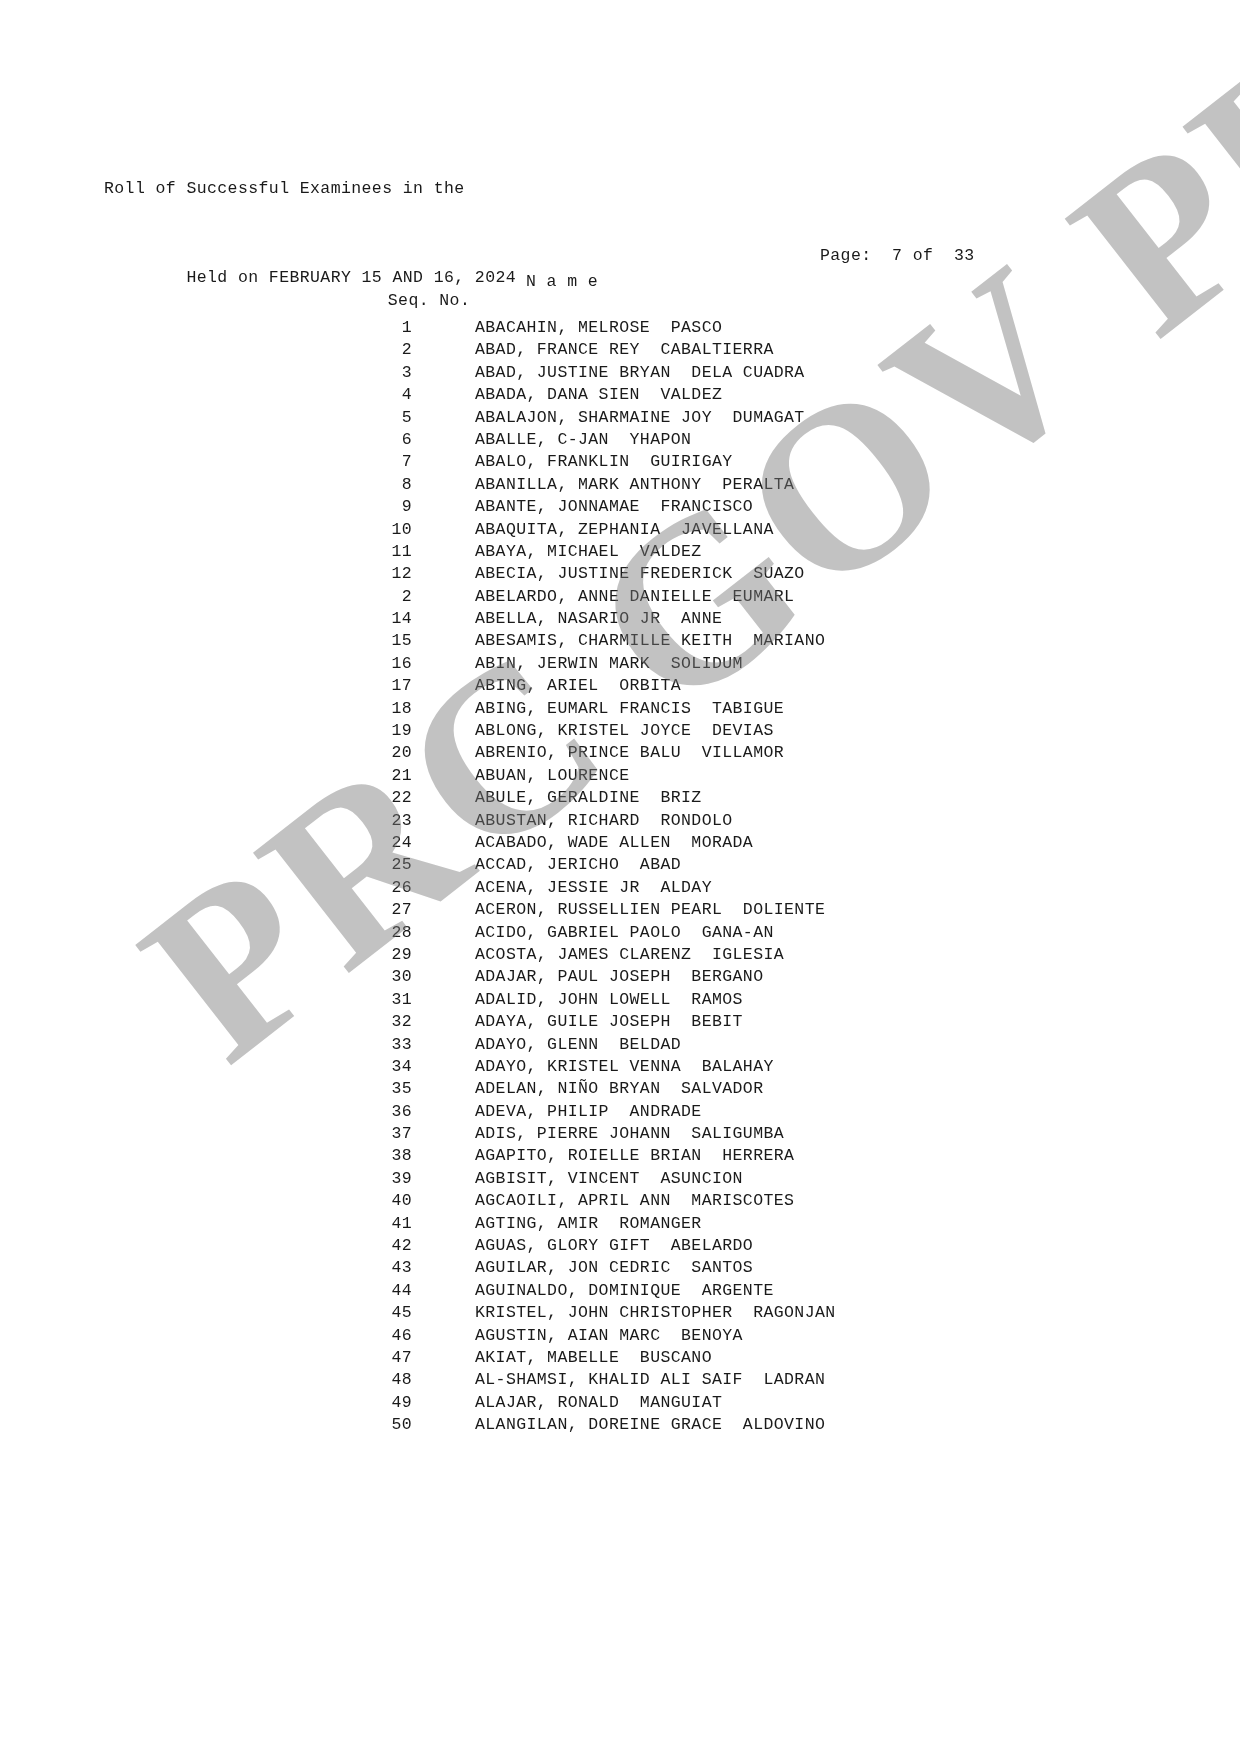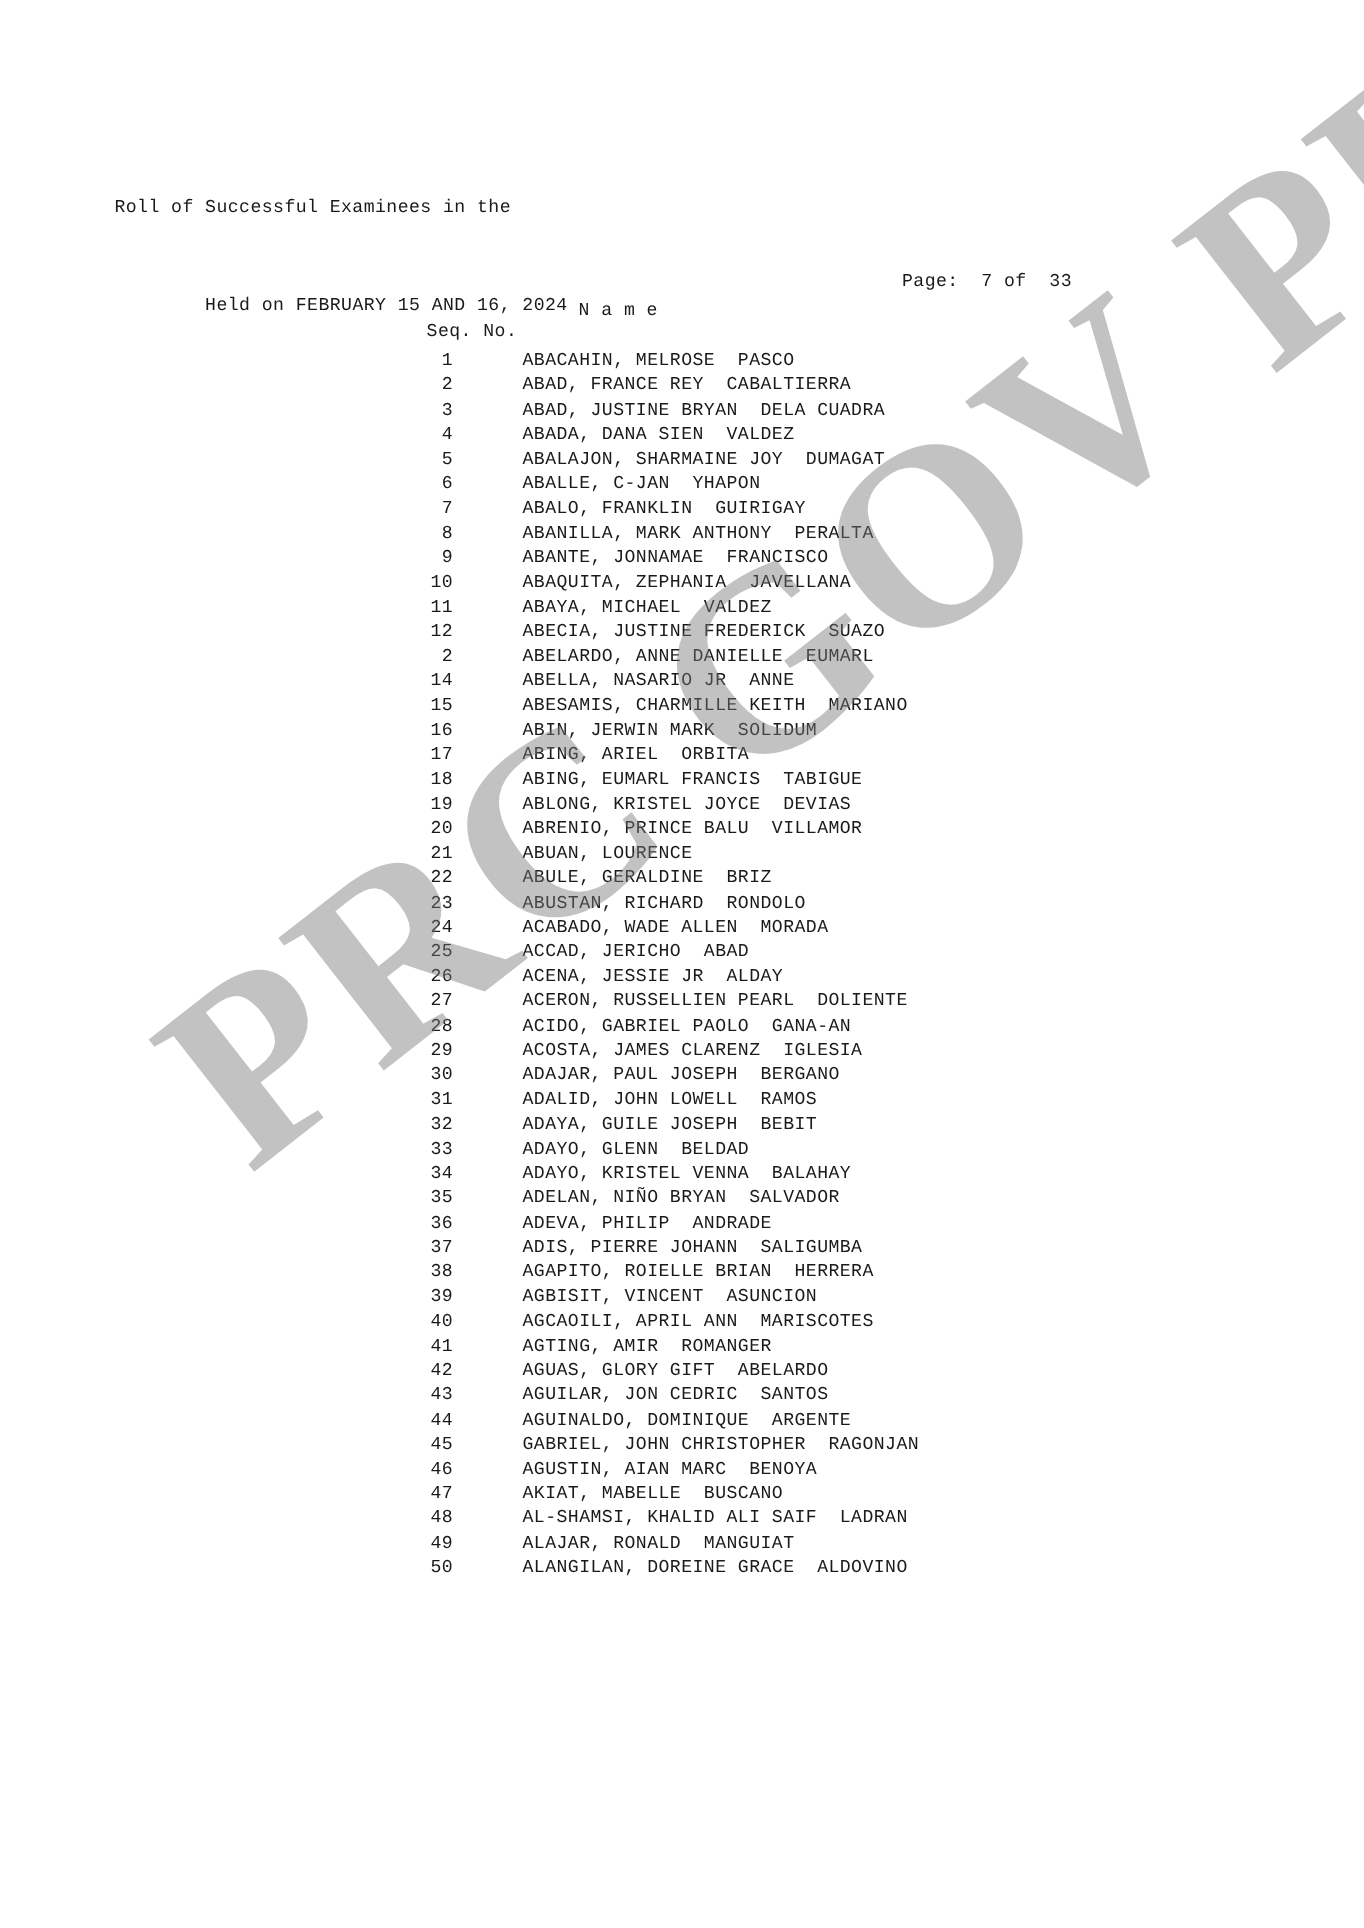--- a/index.html
+++ b/index.html
@@ -166,21 +166,21 @@
       <div class="row"><span class="seq">35</span><span class="nm">ADELAN, NIÑO BRYAN  SALVADOR</span></div>
       <div class="row"><span class="seq">36</span><span class="nm">ADEVA, PHILIP  ANDRADE</span></div>
       <div class="row"><span class="seq">37</span><span class="nm">ADIS, PIERRE JOHANN  SALIGUMBA</span></div>
       <div class="row"><span class="seq">38</span><span class="nm">AGAPITO, ROIELLE BRIAN  HERRERA</span></div>
       <div class="row"><span class="seq">39</span><span class="nm">AGBISIT, VINCENT  ASUNCION</span></div>
       <div class="row"><span class="seq">40</span><span class="nm">AGCAOILI, APRIL ANN  MARISCOTES</span></div>
       <div class="row"><span class="seq">41</span><span class="nm">AGTING, AMIR  ROMANGER</span></div>
       <div class="row"><span class="seq">42</span><span class="nm">AGUAS, GLORY GIFT  ABELARDO</span></div>
       <div class="row"><span class="seq">43</span><span class="nm">AGUILAR, JON CEDRIC  SANTOS</span></div>
       <div class="row"><span class="seq">44</span><span class="nm">AGUINALDO, DOMINIQUE  ARGENTE</span></div>
-      <div class="row"><span class="seq">45</span><span class="nm">GABRIEL, JOHN CHRISTOPHER  RAGONJAN</span></div>
+      <div class="row"><span class="seq">45</span><span class="nm">KRISTEL, JOHN CHRISTOPHER  RAGONJAN</span></div>
       <div class="row"><span class="seq">46</span><span class="nm">AGUSTIN, AIAN MARC  BENOYA</span></div>
       <div class="row"><span class="seq">47</span><span class="nm">AKIAT, MABELLE  BUSCANO</span></div>
       <div class="row"><span class="seq">48</span><span class="nm">AL-SHAMSI, KHALID ALI SAIF  LADRAN</span></div>
       <div class="row"><span class="seq">49</span><span class="nm">ALAJAR, RONALD  MANGUIAT</span></div>
       <div class="row"><span class="seq">50</span><span class="nm">ALANGILAN, DOREINE GRACE  ALDOVINO</span></div>
     </div>
 
   </div>
 
   <div class="watermark">

